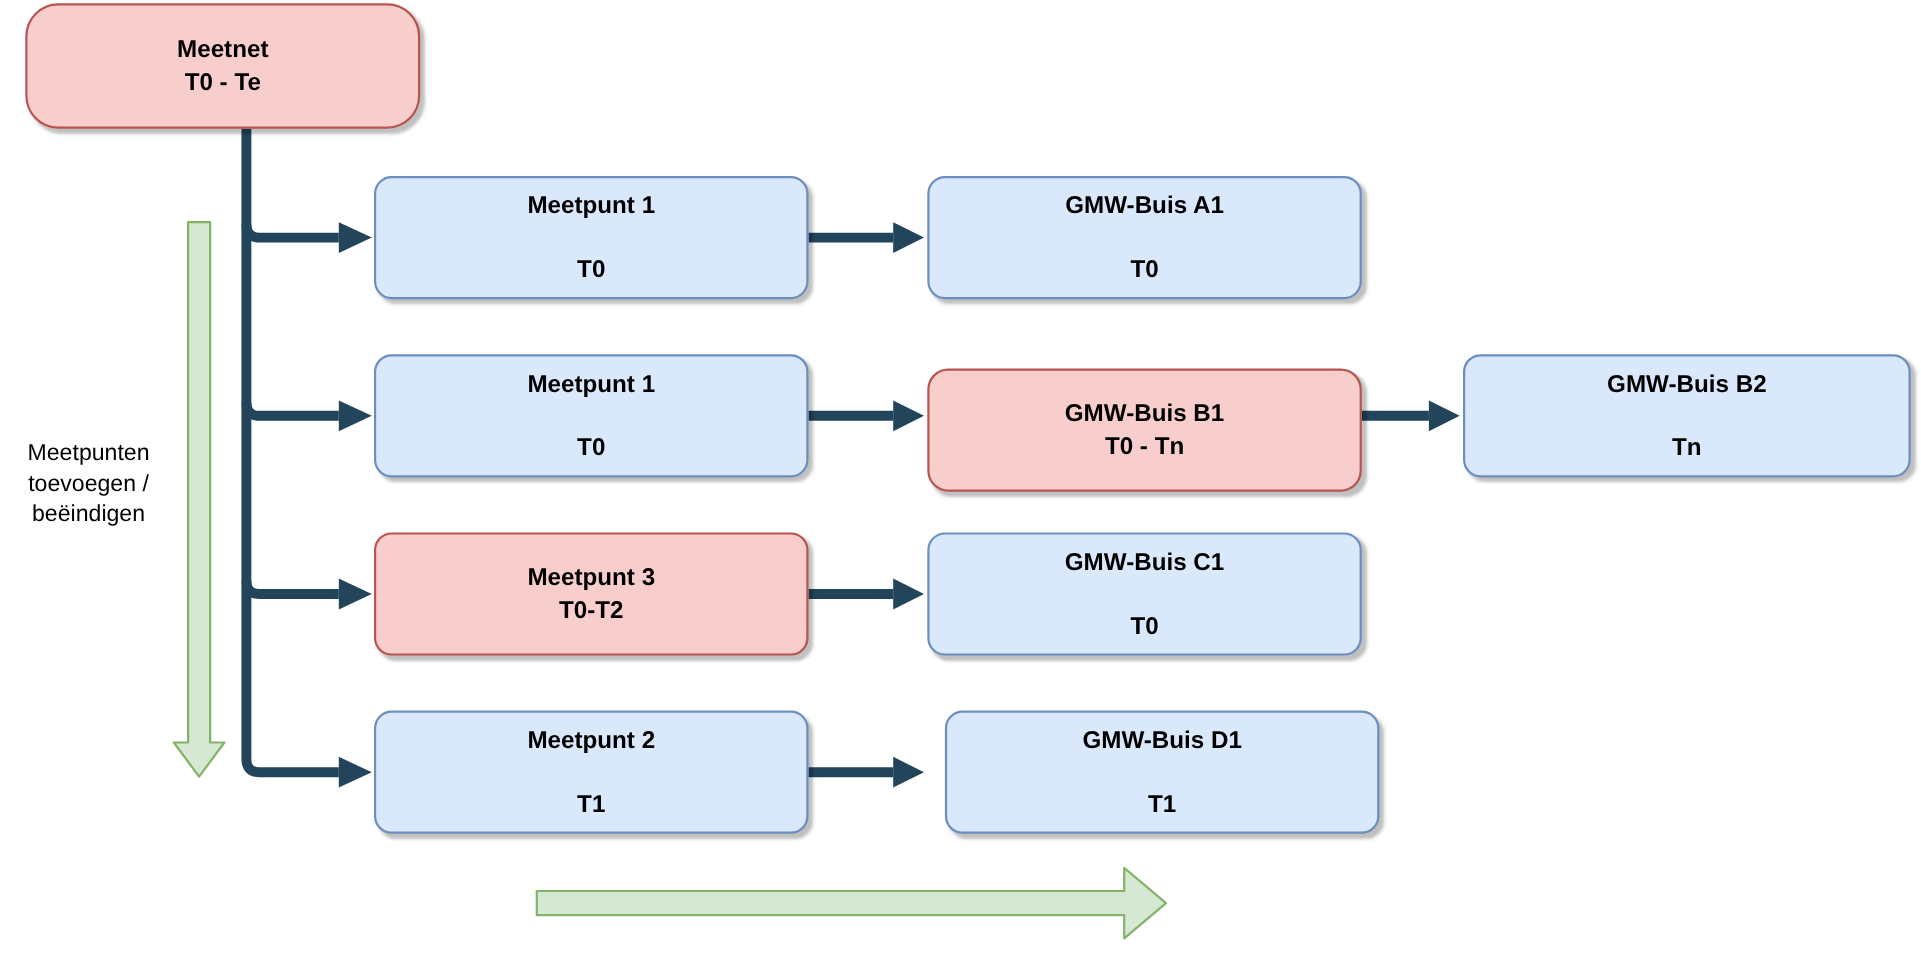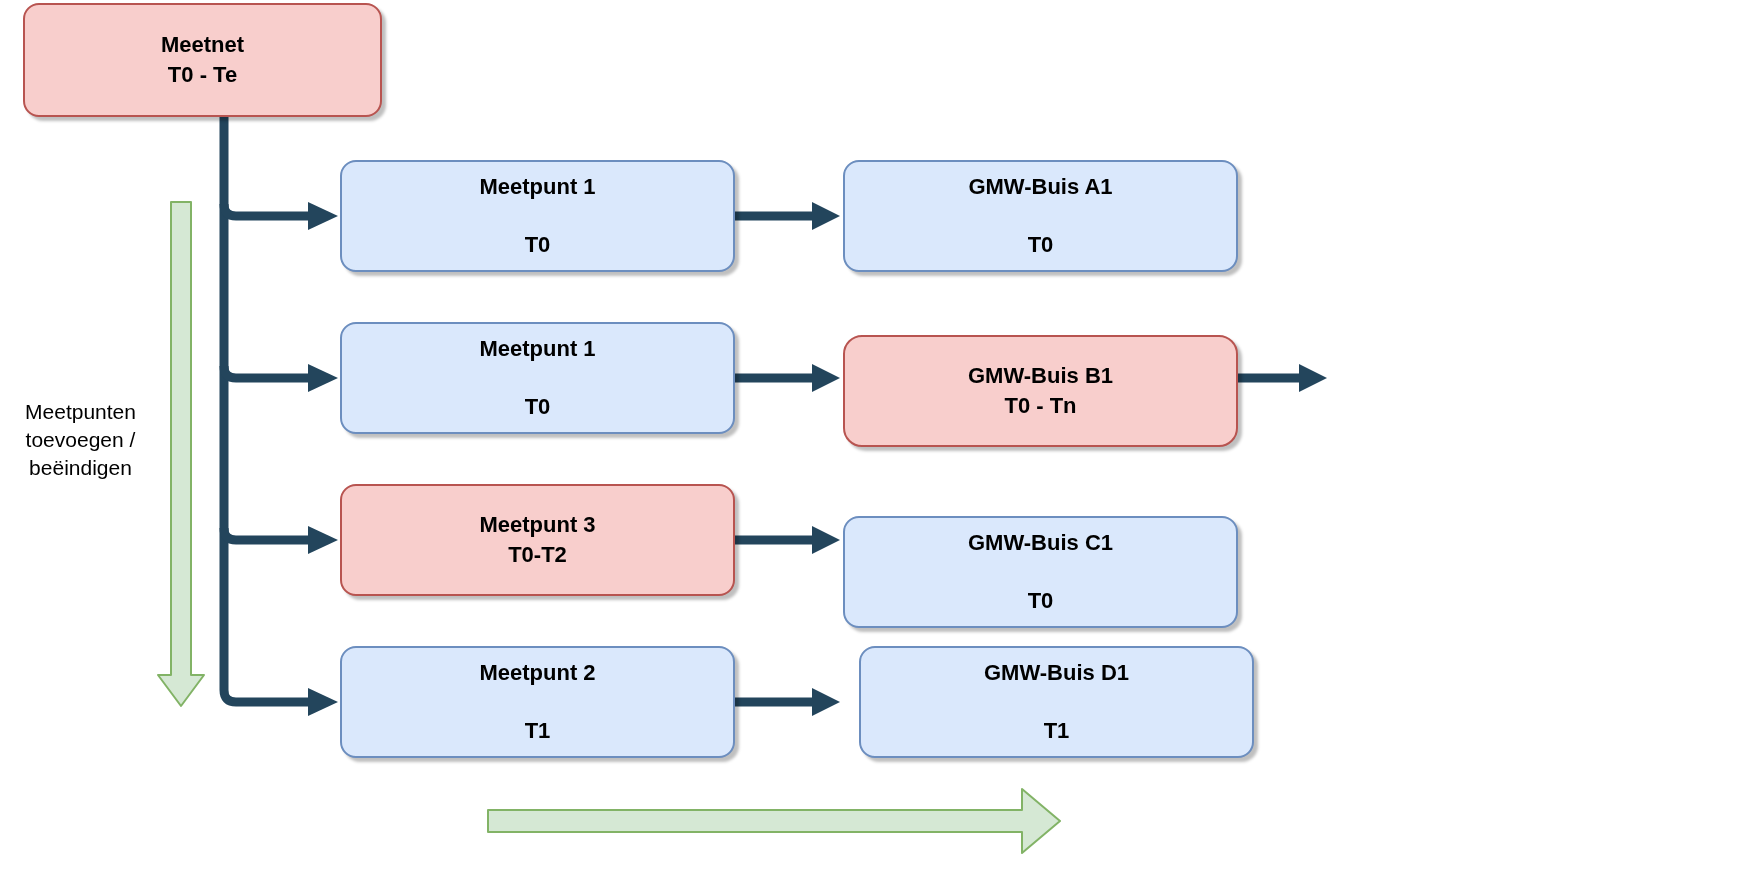--- a/index.html
+++ b/index.html
@@ -60,21 +60,21 @@
     <path class="edge" d="M735 702 L812 702"></path>
     <polygon class="edgehead" points="812,688 840,702 812,716"></polygon>
 
     <path class="edge" d="M1238 378 L1299 378"></path>
     <polygon class="edgehead" points="1299,364 1327,378 1299,392"></polygon>
 
     <polygon class="green-arrow" points="171,202 191,202 191,675 204,675 181,706 158,675 171,675"></polygon>
     <polygon class="green-arrow" points="488,810 1022,810 1022,789 1060,821 1022,853 1022,832 488,832"></polygon>
   </svg>
 
-  <div class="node red" style="left:23px;top:3px;width:359px;height:114px;">
+  <div class="node red" style="left:23px;top:3px;width:359px;height:114px;border-radius:30px;">
     <span>Meetnet</span>
     <span>T0 - Te</span>
   </div>
 
   <div class="node blue" style="left:340px;top:160px;">
     <span>Meetpunt 1</span>
     <span>T0</span>
   </div>
   <div class="node blue" style="left:340px;top:322px;">
     <span>Meetpunt 1</span>
@@ -90,25 +90,29 @@
   </div>
 
   <div class="node blue" style="left:843px;top:160px;">
     <span>GMW-Buis A1</span>
     <span>T0</span>
   </div>
   <div class="node red" style="left:843px;top:335px;border-radius:19px;">
     <span>GMW-Buis B1</span>
     <span>T0 - Tn</span>
   </div>
-  <div class="node blue" style="left:843px;top:484px;margin-top:32px;">
+  <div class="node blue" style="left:843px;top:484px;">
     <span>GMW-Buis C1</span>
     <span>T0</span>
   </div>
   <div class="node blue" style="left:843px;top:646px;margin-left:16px;">
     <span>GMW-Buis D1</span>
     <span>T1</span>
   </div>
 
+  <div class="node blue" style="left:1330px;top:322px;width:407px;">
+    <span>GMW-Buis B2</span>
+    <span>Tn</span>
+  </div>
 
   <div class="annotation" style="left:8px;top:398px;width:145px;">Meetpunten toevoegen / beëindigen</div>
 
 </div>
 
 </body></html>

